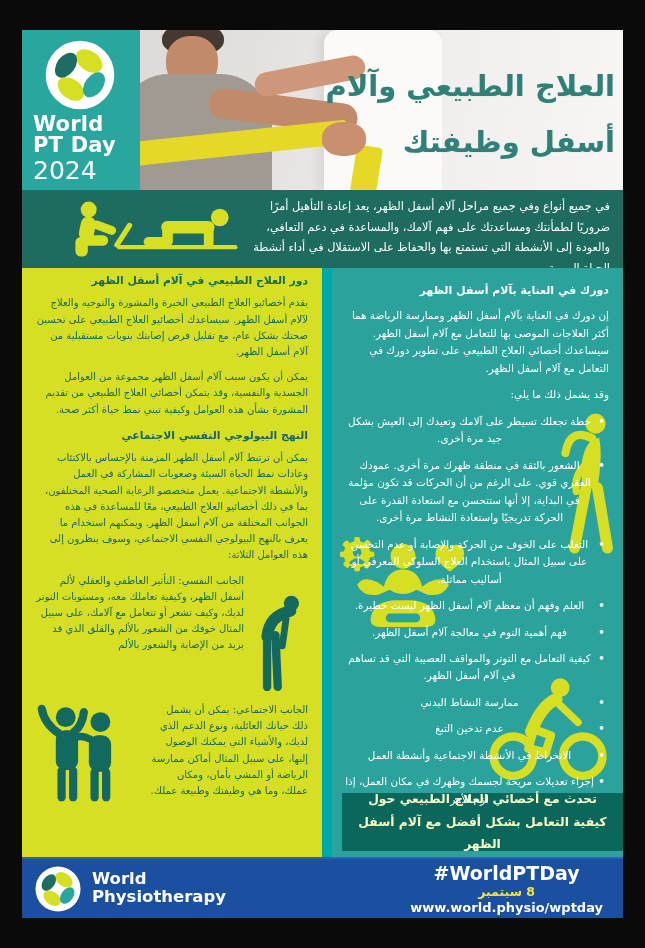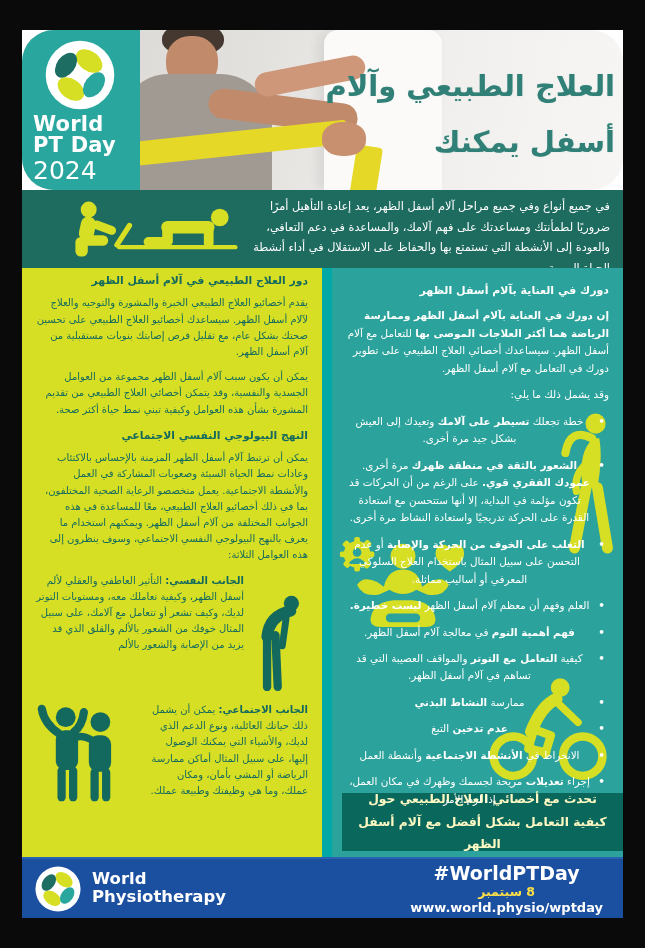--- a/index.html
+++ b/index.html
@@ -2,21 +2,21 @@
 <html lang="ar"><head>
 <meta charset="utf-8">
 <style>
   html,body{margin:0;padding:0;background:#0a0a0a;}
   *{box-sizing:border-box;font-family:"DejaVu Sans",sans-serif;}
   #stage{position:relative;width:645px;height:948px;background:#0a0a0a;overflow:hidden;}
   #poster{position:absolute;left:22px;top:30px;width:601px;height:888px;background:#fff;overflow:hidden;}
 
   
   .header{position:absolute;left:0;top:0;width:601px;height:160px;overflow:hidden;
-    background:linear-gradient(100deg,#d8d5d1 0%,#e3e1de 38%,#f0efed 68%,#f7f6f4 100%);border-radius:32px;}
+    background:linear-gradient(100deg,#d8d5d1 0%,#e3e1de 38%,#f0efed 68%,#f7f6f4 100%);}
   .logo-block{position:absolute;left:0;top:0;width:118px;height:160px;background:#29a69e;z-index:5;
     padding:10px 0 0 11px;}
   .logo-circle{width:70px;height:70px;display:block;margin:0 0 4px 12px;}
   .logo-word{color:#fff;font-weight:bold;font-size:21px;line-height:1.02;letter-spacing:.2px;}
   .logo-year{color:#fff;font-weight:normal;font-size:25px;line-height:1.15;}
   
   .ph{position:absolute;}
   .ph-man-hair{left:140px;top:-8px;width:62px;height:34px;background:#443831;border-radius:50% 50% 45% 45%;}
   .ph-man-head{left:144px;top:6px;width:52px;height:52px;background:#c18a6b;border-radius:46%;}
   .ph-man-torso{left:100px;top:44px;width:150px;height:116px;background:#a19a93;border-radius:46px 52px 0 0;}
@@ -41,21 +41,21 @@
     color:#14695e;direction:rtl;text-align:right;padding:4px 14px 0 12px;font-size:10px;line-height:1.62;overflow:hidden;}
   .col-sep{position:absolute;left:300px;top:238px;width:10px;height:589px;background:#00a9a6;}
   .top-strip{position:absolute;left:300px;top:238px;width:301px;height:8px;background:#00a9a6;}
   .col-right{position:absolute;left:310px;top:238px;width:291px;height:589px;background:#2ba29b;
     color:#fff;direction:rtl;text-align:right;padding:14px 14px 12px 12px;font-size:10.4px;line-height:1.68;overflow:hidden;}
 
   .h-teal{font-weight:bold;font-size:10.8px;margin:0 0 6px 0;}
   .col-left p{margin:0 0 9px 0;}
   .col-right .h-white{font-weight:bold;font-size:11px;margin:0 0 7px 0;}
   .col-right p{margin:0 0 9px 0;}
-  .b{font-weight:bold;}
+  .b{font-weight:normal;}
 
   ul.bullets{list-style:none;margin:0;padding:0;position:relative;z-index:2;text-align:center;}
   ul.bullets li{margin:0 4px 9px 0;padding-right:10px;position:relative;}
   ul.bullets li::before{content:"•";position:absolute;right:0;top:0;font-weight:bold;}
   li.ind-r{margin-right:52px;}
   li.ind-l{margin-left:116px;}
   li.ind-r-sm{margin-right:48px;}
   li.ind-r-xl{margin-right:108px;}
 
   .icon-abs{position:absolute;z-index:1;}
@@ -95,21 +95,21 @@
       <div class="ph ph-man-head"></div>
       <div class="ph ph-man-torso"></div>
       <div class="ph ph-thera-body"></div>
       <div class="ph ph-man-arm"></div>
       <div class="ph ph-thera-arm"></div>
       <div class="ph ph-band-main"></div>
       <div class="ph ph-band-tail"></div>
       <div class="ph ph-hands"></div>
 
       <div class="title title-l1">العلاج الطبيعي وآلام</div>
-      <div class="title title-l2">أسفل يمكنك</div>
+      <div class="title title-l2">أسفل وظيفتك</div>
 
       <div class="logo-block">
         <svg class="logo-circle" viewBox="0 0 100 100">
           <circle cx="50" cy="50" r="49" fill="#ffffff"></circle>
           <ellipse cx="63" cy="30" rx="21" ry="14" transform="rotate(36 63 30)" fill="#d6df23"></ellipse>
           <ellipse cx="37" cy="70" rx="21" ry="14" transform="rotate(36 37 70)" fill="#d6df23"></ellipse>
           <ellipse cx="30" cy="36" rx="20" ry="13" transform="rotate(126 30 36)" fill="#1d6d62"></ellipse>
           <ellipse cx="70" cy="64" rx="20" ry="13" transform="rotate(126 70 64)" fill="#29a69e"></ellipse>
         </svg>
         <div class="logo-word">World</div>

